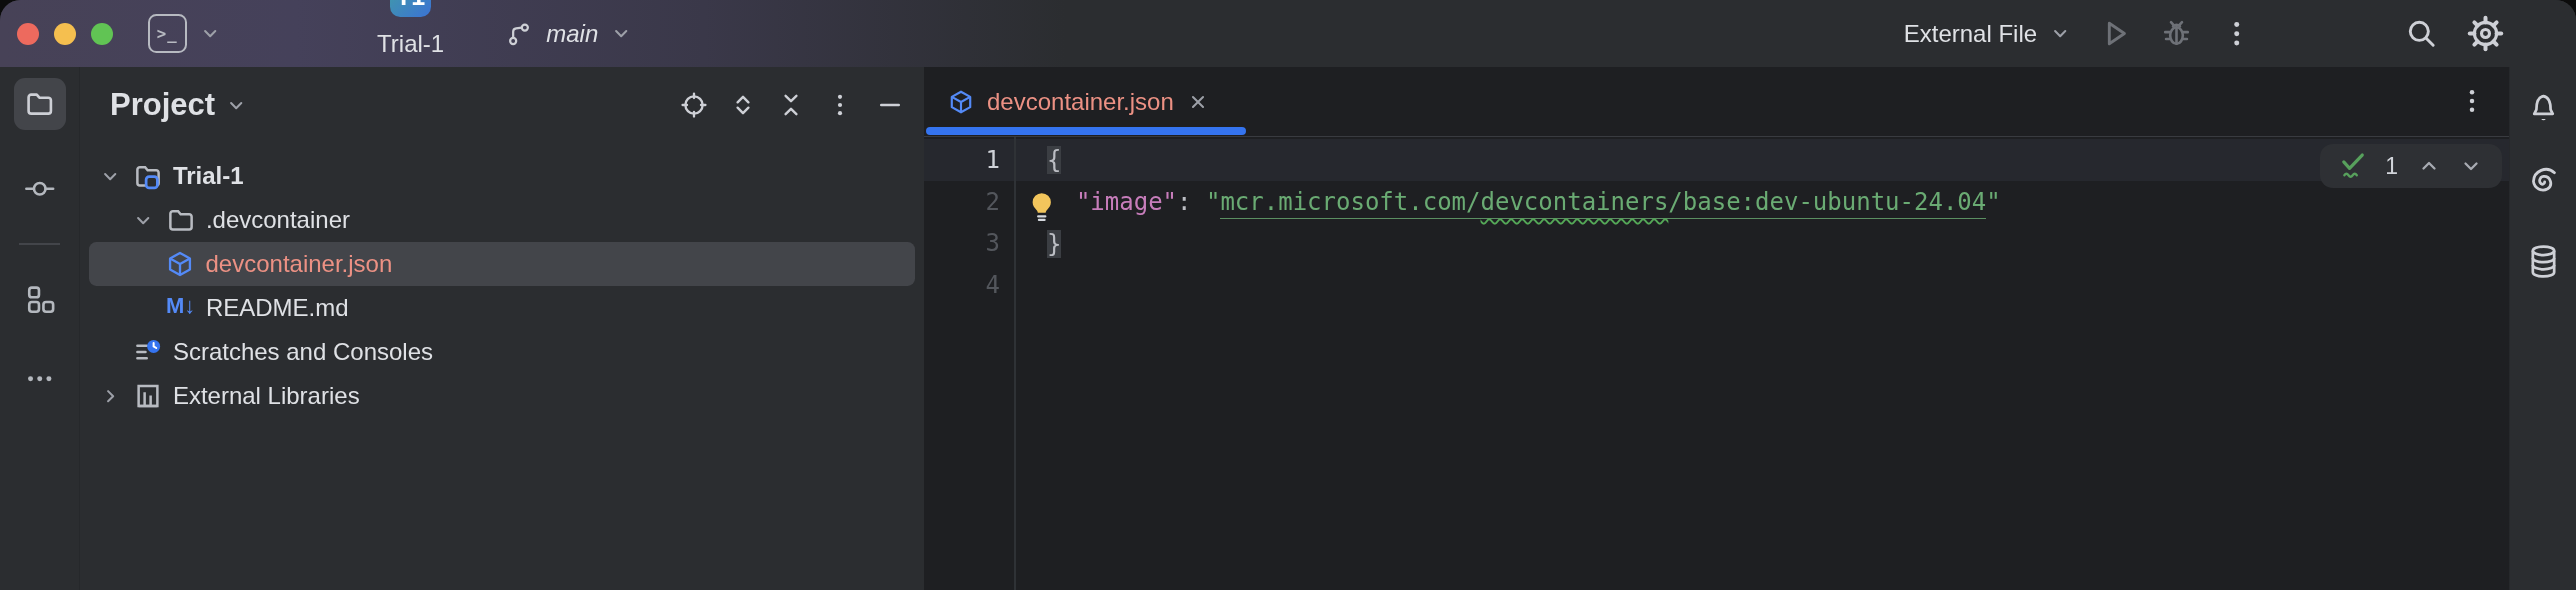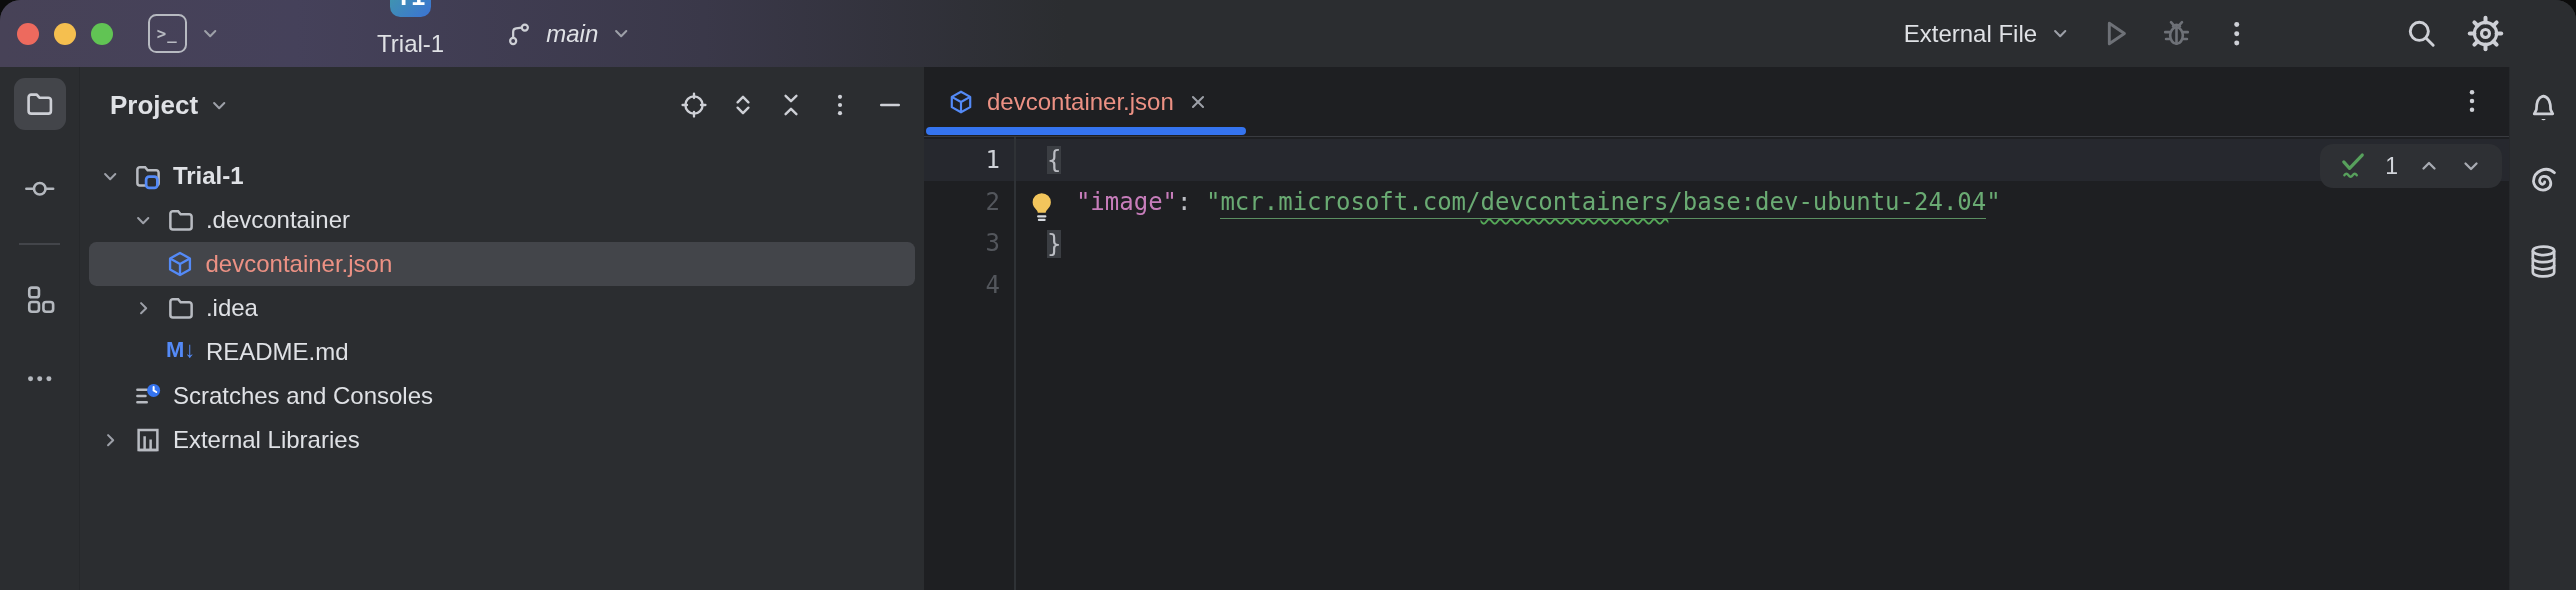--- a/index.html
+++ b/index.html
@@ -29,21 +29,21 @@
   
   .main{position:absolute;top:67px;left:0;right:0;bottom:0;display:flex;}
   .stripe{width:80px;background:#2b2d30;border-right:1.9px solid #26282b;display:flex;flex-direction:column;align-items:center;padding-top:11px;box-sizing:border-box;}
   .stripe-btn{width:52px;height:52px;border-radius:11px;display:flex;align-items:center;justify-content:center;color:#ced0d6;}
   .stripe-btn.active{background:#43454a;}
   .stripe-ic{color:#b4b8be;}
   .stripe-div{width:41px;height:1.9px;background:#43454a;margin:28px 0;}
 
   .panel{width:844px;background:#2b2d30;position:relative;box-sizing:border-box;}
   .panel-header{height:76px;display:flex;align-items:center;padding:0 20.4px 0 30px;}
-  .panel-title{font-size:26px;font-weight:bold;color:#dfe1e5;margin-right:11px;}
+  .panel-title{font-size:31px;font-weight:bold;color:#dfe1e5;margin-right:11px;}
   .ph-icons{margin-left:auto;display:flex;align-items:center;gap:22px;color:#ced0d6;}
 
   .tree{position:absolute;top:87px;left:0;right:0;}
   .row{height:44px;display:flex;align-items:center;margin:0 9.3px;border-radius:7.4px;font-size:24px;color:#dfe1e5;box-sizing:border-box;}
   .row.selected{background:#43454a;}
   .lvl0{padding-left:11px;} .lvl1{padding-left:44px;} .lvl2{padding-left:76px;}
   .tw-chevron{width:20.4px;height:20.4px;margin-right:12px;color:#9da0a8;flex:0 0 auto;}
   .tree-ic{width:30px;height:30px;margin-right:10.2px;flex:0 0 auto;display:flex;align-items:center;justify-content:center;}
   .bold{font-weight:bold;}
   .salmon{color:#ec9184;}
@@ -255,31 +255,20 @@
         <div class="row lvl2 selected">
           <span class="tree-ic">
             <svg width="28" height="28" viewBox="0 0 24 24" fill="none" stroke="#548af7" stroke-width="2" stroke-linejoin="round">
                 <path d="M12 2.5 L20.5 7.25 V16.75 L12 21.5 L3.5 16.75 V7.25 Z"></path>
                 <path d="M3.5 7.25 L12 12 L20.5 7.25 M12 12 V21.5"></path>
               </svg>
           </span>
           <span class="salmon">devcontainer.json</span>
         </div>
 
-        <div class="row lvl1">
-          <svg class="tw-chevron" viewBox="0 0 24 24" fill="none" stroke="currentColor" stroke-width="2.4" stroke-linecap="round" stroke-linejoin="round">
-              <polyline points="9.5,6 15.5,12 9.5,18"></polyline>
-            </svg>
-          <span class="tree-ic">
-            <svg width="30" height="30" viewBox="0 0 24 24" fill="none" stroke="#b8bbc1" stroke-width="2">
-                <path d="M3.5 7 a2 2 0 0 1 2 -2 h4.2 l2 2.4 h6.8 a2 2 0 0 1 2 2 v8.1 a2 2 0 0 1 -2 2 h-13 a2 2 0 0 1 -2 -2 z"></path>
-              </svg>
-          </span>
-          <span>.idea</span>
-        </div>
 
         <div class="row lvl1">
           <span class="tw-chevron"></span>
           <span class="tree-ic md-ic">
             <span>M</span>
               <span class="arrow">↓</span>
           </span>
           <span>README.md</span>
         </div>
 

